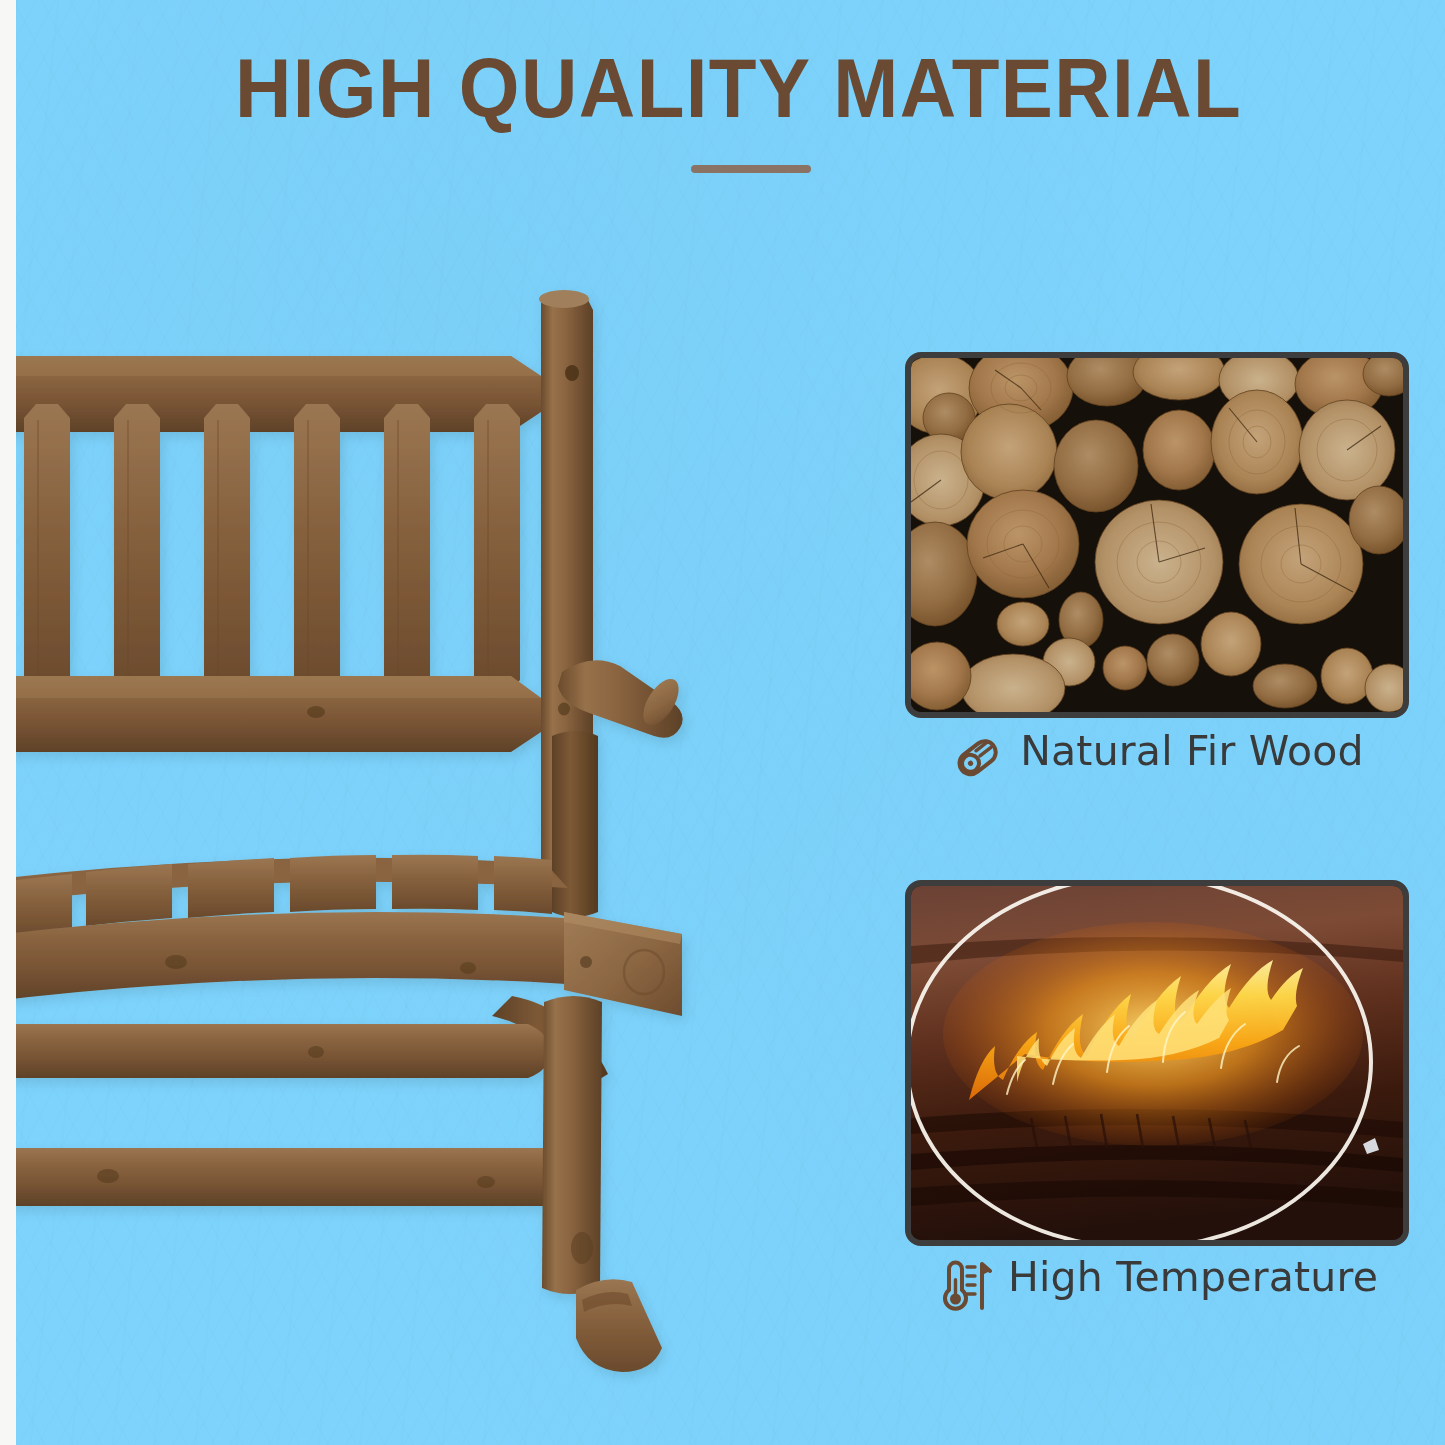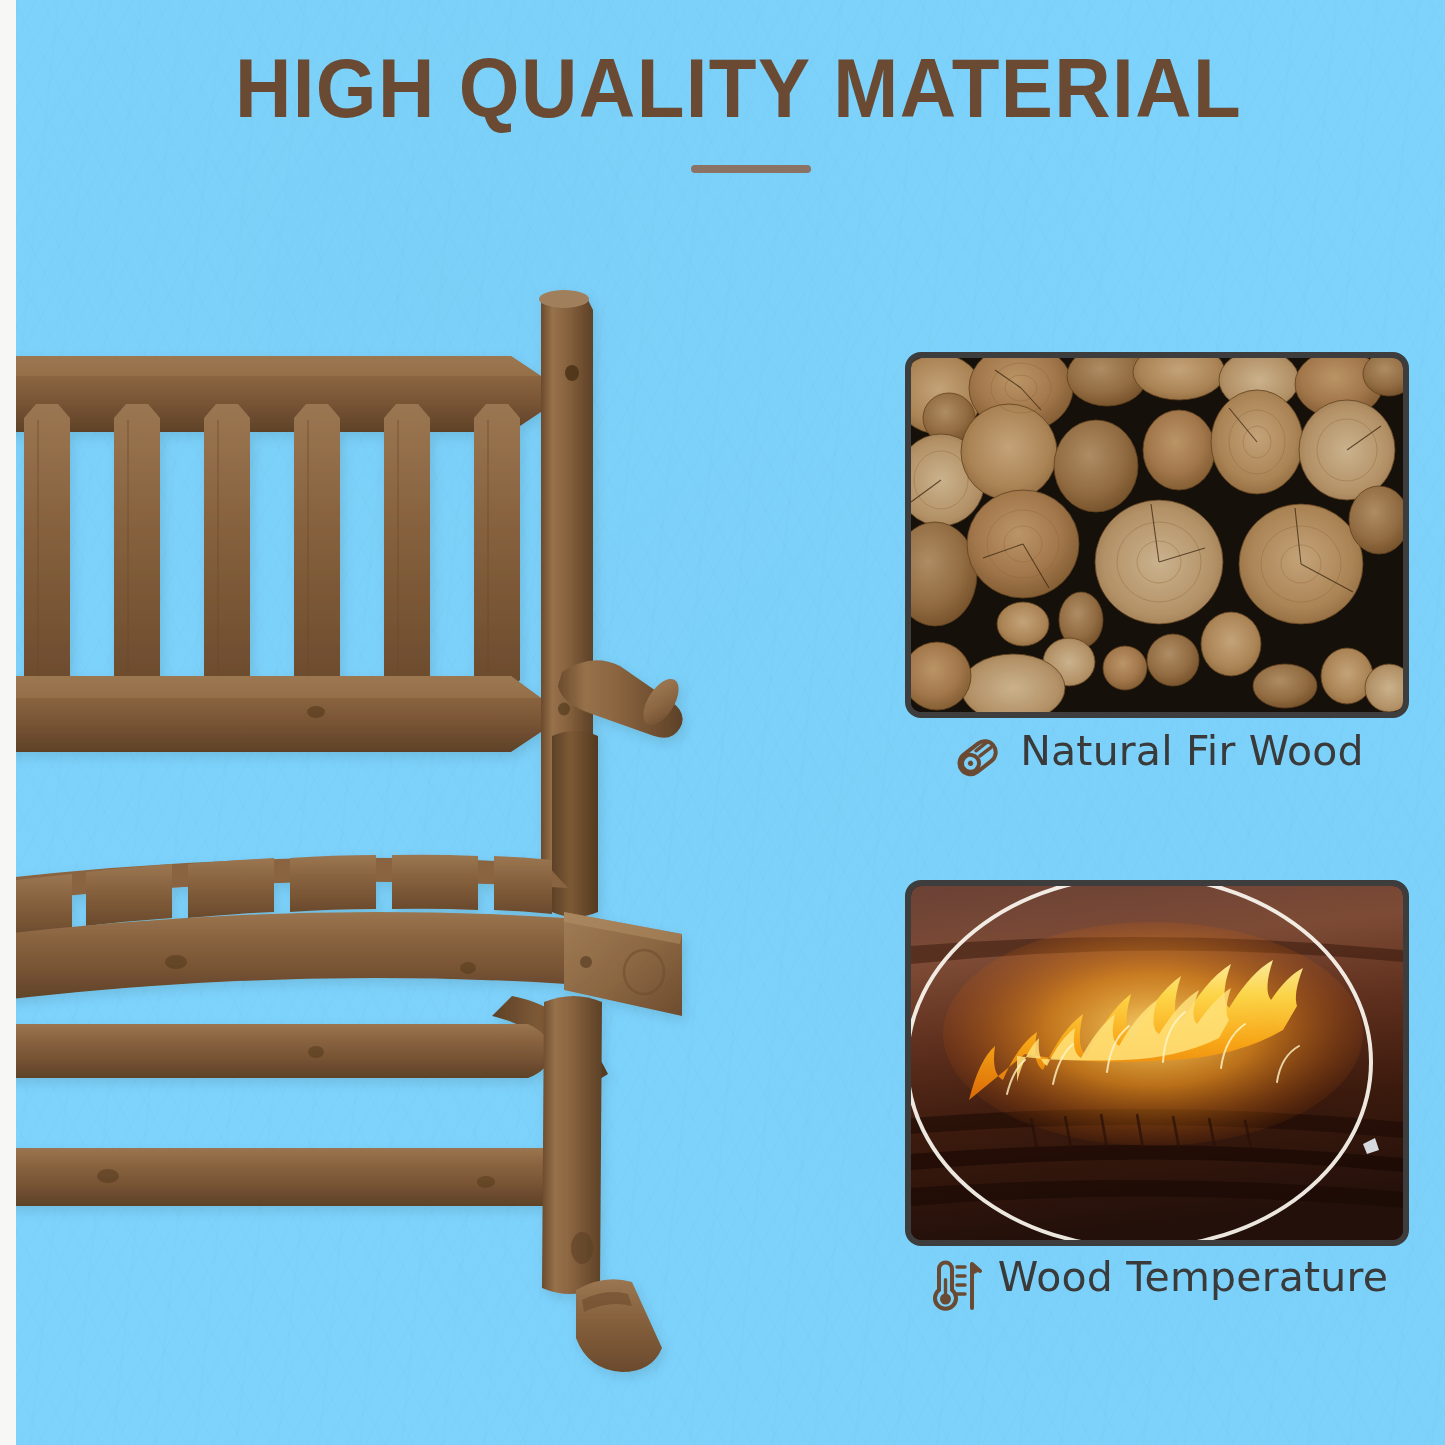--- a/index.html
+++ b/index.html
@@ -424,17 +424,17 @@
           <line x1="31" y1="20" x2="39" y2="20"></line>
           <line x1="31" y1="29" x2="39" y2="29"></line>
           <line x1="31" y1="38" x2="39" y2="38"></line>
         </g>
 
         <path d="M46 52 V8 l8 7 l-8 -7 Z" fill="none" stroke="#6b4a33" stroke-width="4" stroke-linejoin="round"></path>
         <path d="M46 8 l8 7 l-8 4 Z" fill="#6b4a33"></path>
       </svg>
     </span>
     <span class="caption-text">
-      <span>Wood Temperature</span><br>
+      <span>High Temperature</span><br>
     </span>
   </div>
 
 </div>
 
 </body></html>

